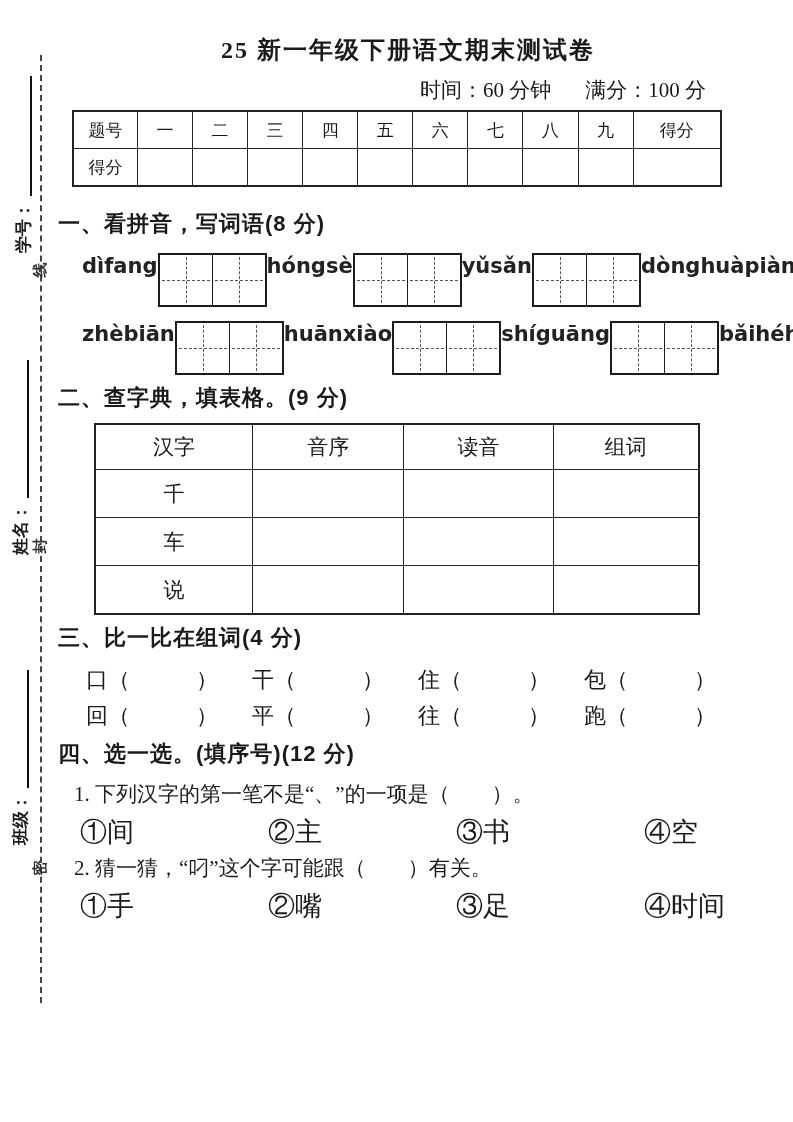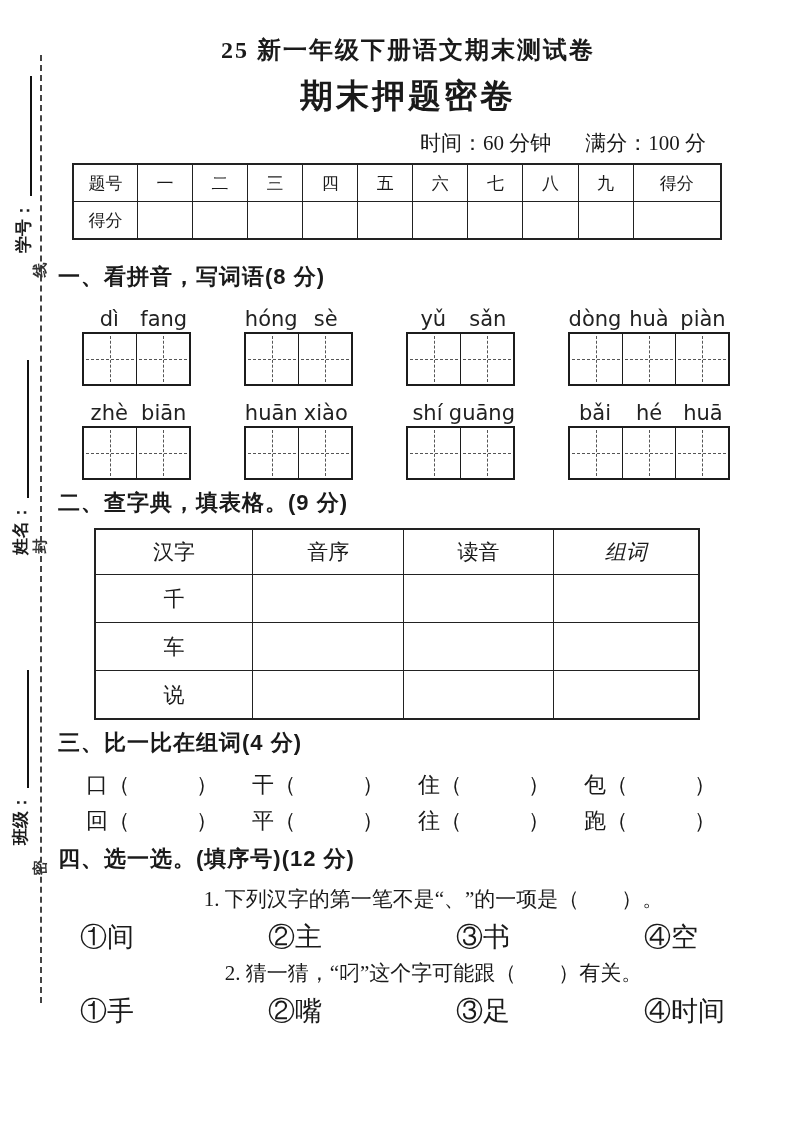--- a/index.html
+++ b/index.html
@@ -39,45 +39,45 @@
   .score-table{margin:6px 0 0 72px;width:650px;border:2px solid #222;}
   .score-table td{border:1px solid #222;height:36px;text-align:center;font-size:17px;padding:0;}
   .score-table td.c0{width:64px;}
   .score-table td.cm{width:55px;}
   .score-table td.cl{width:88px;}
   
   .sec-h{margin:0 0 0 58px;font-size:22px;font-weight:bold;
     font-family:"Liberation Sans",sans-serif;letter-spacing:1px;}
   
   .py-row{margin:14px 0 0 82px;width:648px;display:flex;justify-content:space-between;}
-  .py-group{display:flex;flex-direction:column;}
+  .py-group{display:flex;flex-direction:row;font-weight:bold;}
   .py-label{display:flex;font-size:21px;color:#222;text-align:center;
     font-family:"DejaVu Sans",sans-serif;line-height:26px;}
   .py-label span{flex:1;text-align:center;}
   .tzg-box{display:flex;border:2px solid #1c1c1c;}
   .tzg{position:relative;width:52px;height:50px;}
   .tzg + .tzg{border-left:1.5px solid #1c1c1c;}
   .tzg::before{content:"";position:absolute;left:50%;top:2px;bottom:2px;border-left:1px dashed #555;}
   .tzg::after{content:"";position:absolute;top:50%;left:2px;right:2px;border-top:1px dashed #555;}
   
   .dict-table{margin:10px 0 0 94px;width:606px;border:2px solid #222;}
   .dict-table td{border:1px solid #222;text-align:center;font-size:21px;padding:0;}
   .dict-table tr.hd td{height:44px;}
   .dict-table tr.dr td{height:47px;}
   .dict-table td.w0{width:158px;}
   .dict-table td.w1{width:152px;}
   .dict-table td.w2{width:150px;}
-  .dict-table td.w3{width:146px;font-style:italic;}
+  .dict-table td.w3{width:146px;}
   
   .cmp-row{margin:12px 0 0 86px;width:660px;display:flex;font-size:22px;line-height:30px;}
   .cmp-item{width:166px;display:flex;align-items:center;}
   .cmp-item:last-child{width:auto;}
   .cmp-gap{display:inline-block;width:66px;}
   
-  .q-text{margin:10px 0 0 74px;font-size:21px;line-height:30px;text-align:center;}
+  .q-text{margin:10px 0 0 74px;font-size:21px;line-height:30px;}
   .opt-row{margin:8px 0 0 80px;width:680px;display:flex;font-size:27px;line-height:30px;}
   .opt{width:188px;}
   .opt:last-child{width:auto;}
   .mt6{margin-top:6px;} .mt14{margin-top:14px;}
   .mt18{margin-top:8px;} .mt22{margin-top:22px;}
 </style>
 </head>
 <body>
 
 <div class="page">
@@ -96,21 +96,20 @@
   </div>
   <div class="seal-char" style="left:30px;top:536px;">封</div>
 
   <div class="seal-group" style="left:-70px;top:742px;width:180px;">
     <span class="lbl">班级：</span>
     <span class="blank-line" style="width:118px;"></span>
   </div>
   <div class="seal-char" style="left:30px;top:858px;">密</div>
 
   <div class="title">25 新一年级下册语文期末测试卷</div>
-  <div class="subtitle">期末押题密卷</div>
   <div class="info-line">
     <span>时间：60 分钟</span><span class="gap"></span><span>满分：100 分</span>
   </div>
 
   <table class="score-table">
     <tbody>
         <tr>
       <td class="c0">题号</td>
       <td class="cm">一</td>
       <td class="cm">二</td>

